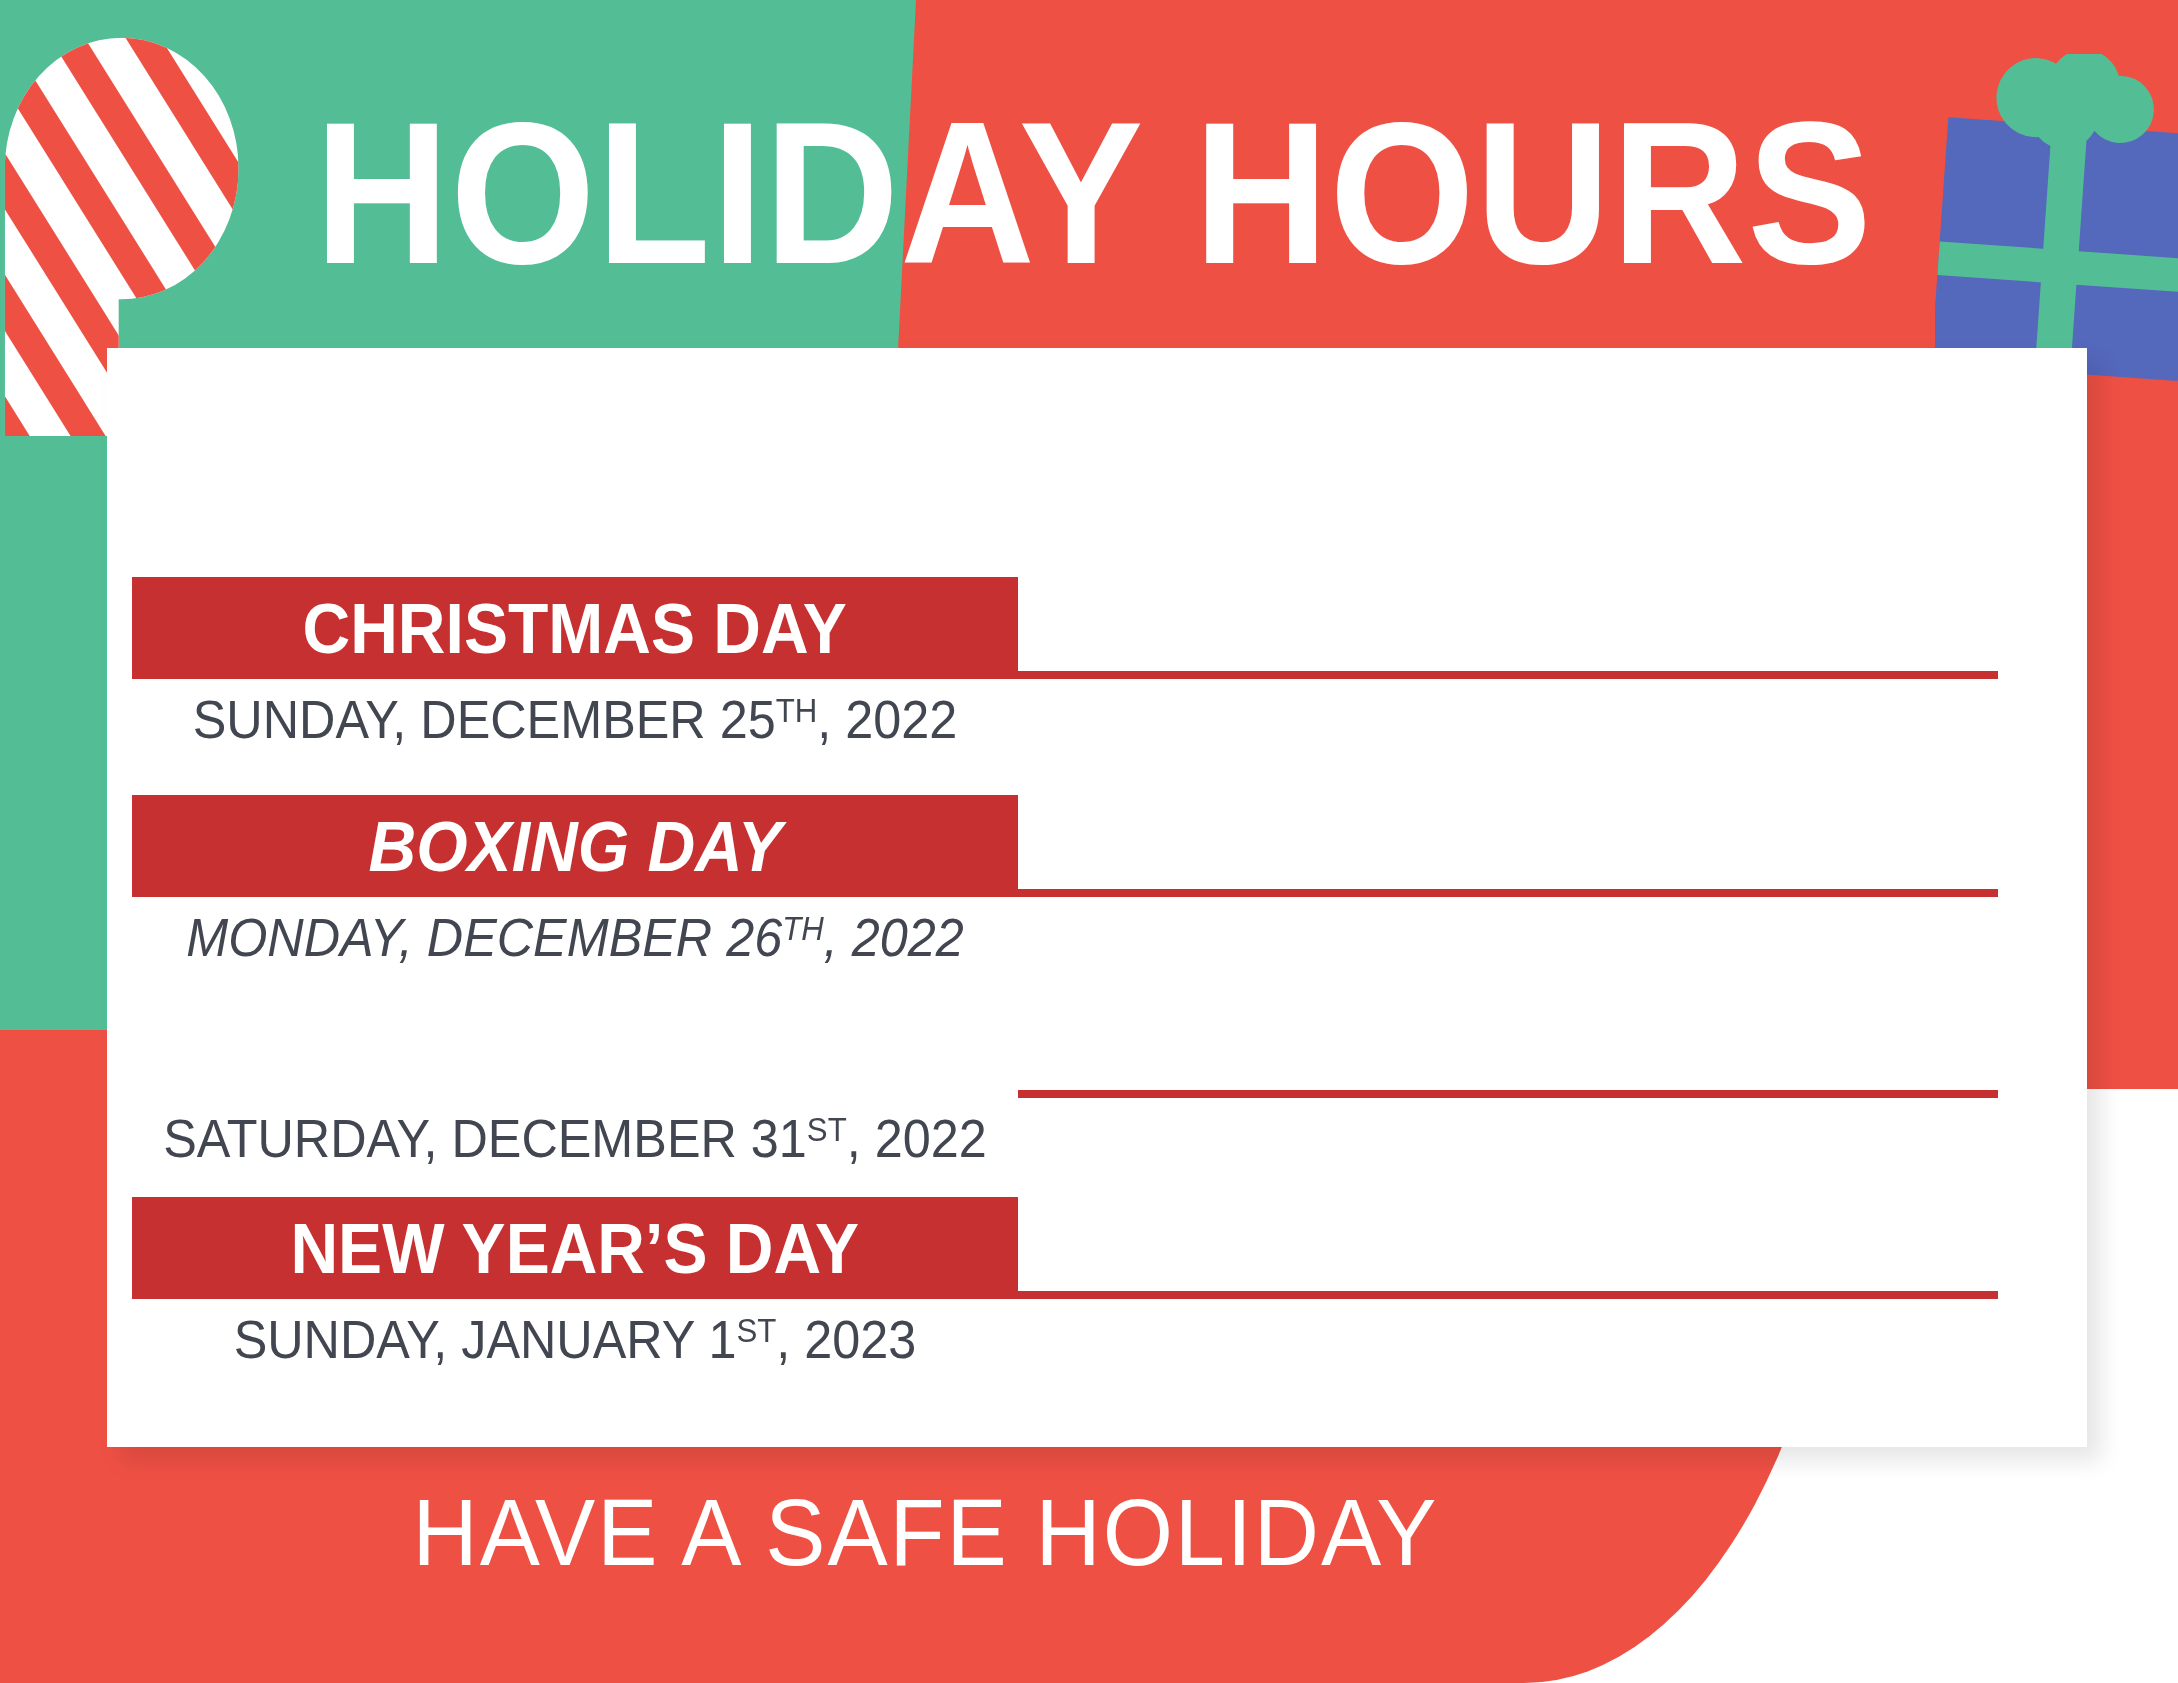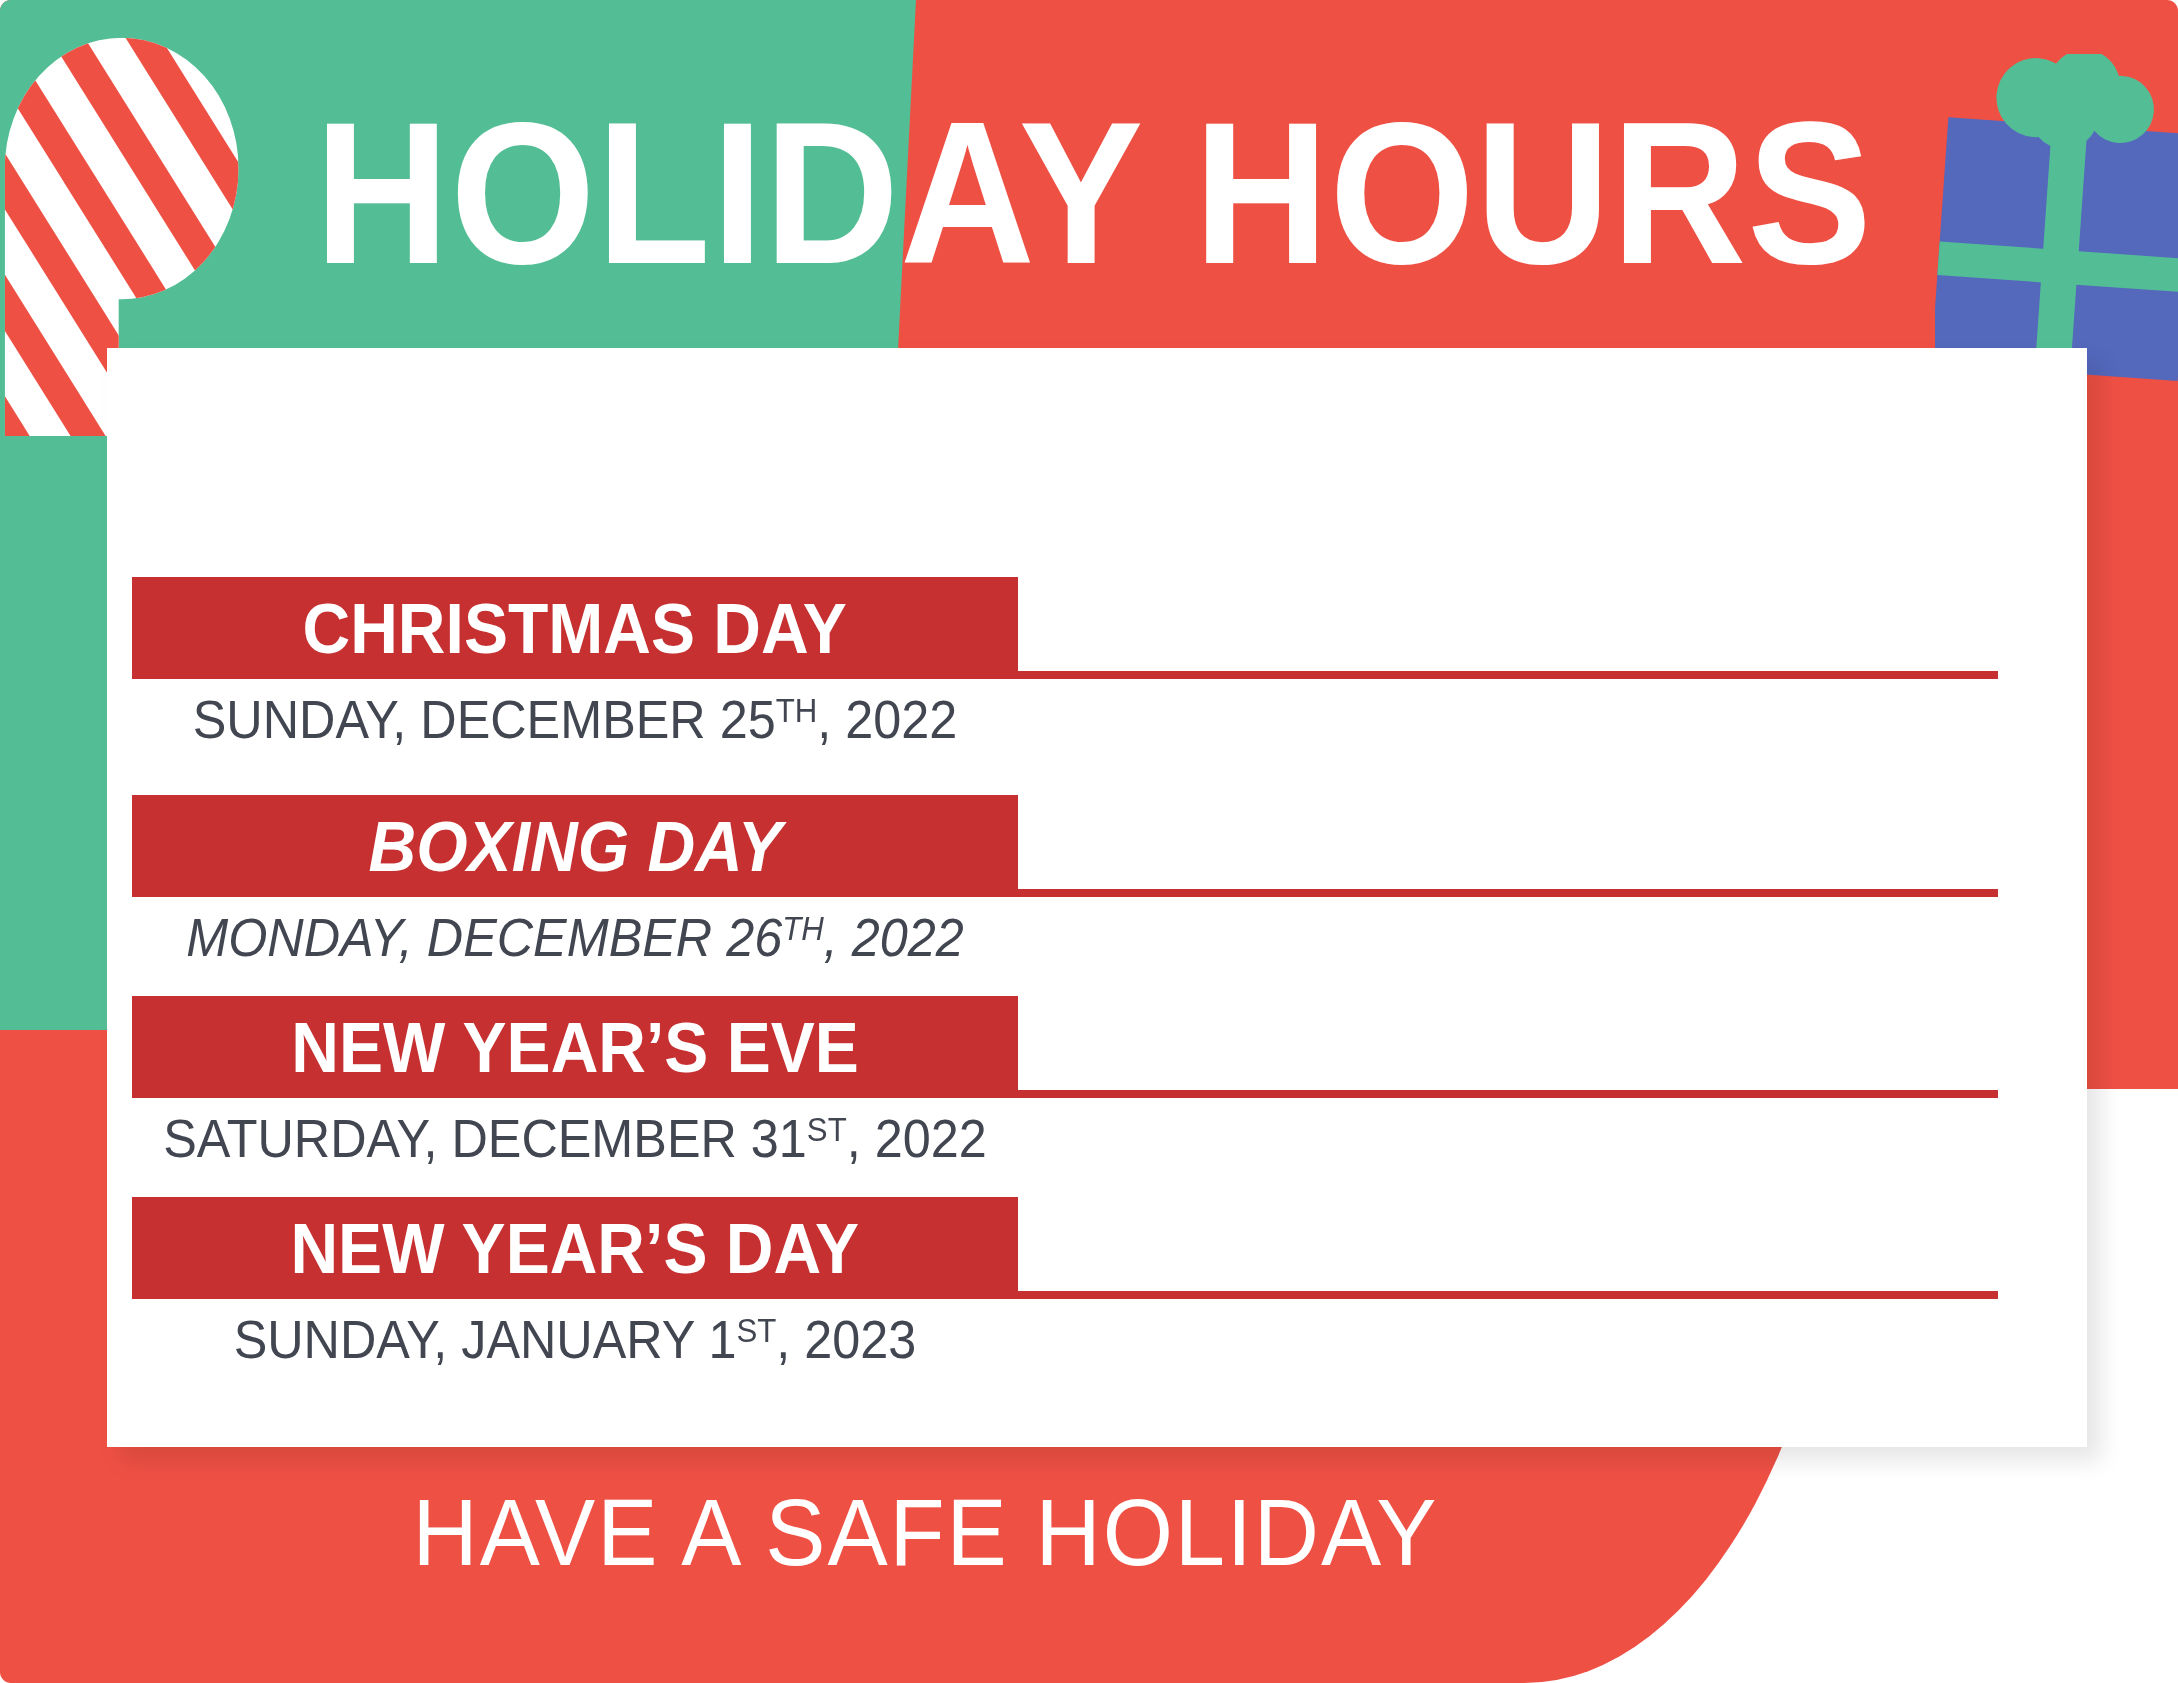--- a/index.html
+++ b/index.html
@@ -13,21 +13,20 @@
     font-family: "Liberation Sans", sans-serif;
     overflow: hidden;
   }
 
   #poster {
     position: relative;
     width: 2178px;
     height: 1683px;
     background: #ffffff;
     overflow: hidden;
-    border-radius: 11px;
   }
 
   
   .bg-red-top {
     position: absolute;
     left: 0; top: 0;
     width: 2178px; height: 1089px;
     background: #EF5044;
   }
   .bg-green {
@@ -235,23 +234,20 @@
 
       <div class="holiday-row r2">
         <div class="row-bar">
           <span class="row-bar-label">BOXING DAY</span>
         </div>
         <div class="row-line"></div>
         <div class="row-date"><span>MONDAY, DECEMBER 26</span><sup>TH</sup><span>, 2022</span></div>
       </div>
 
       <div class="holiday-row r3">
-        <div class="row-bar">
-          <span class="row-bar-label">NEW YEAR’S EVE</span>
-        </div>
         <div class="row-line"></div>
         <div class="row-date"><span>SATURDAY, DECEMBER 31</span><sup>ST</sup><span>, 2022</span></div>
       </div>
 
       <div class="holiday-row r4">
         <div class="row-bar">
           <span class="row-bar-label">NEW YEAR’S DAY</span>
         </div>
         <div class="row-line"></div>
         <div class="row-date"><span>SUNDAY, JANUARY 1</span><sup>ST</sup><span>, 2023</span></div>

